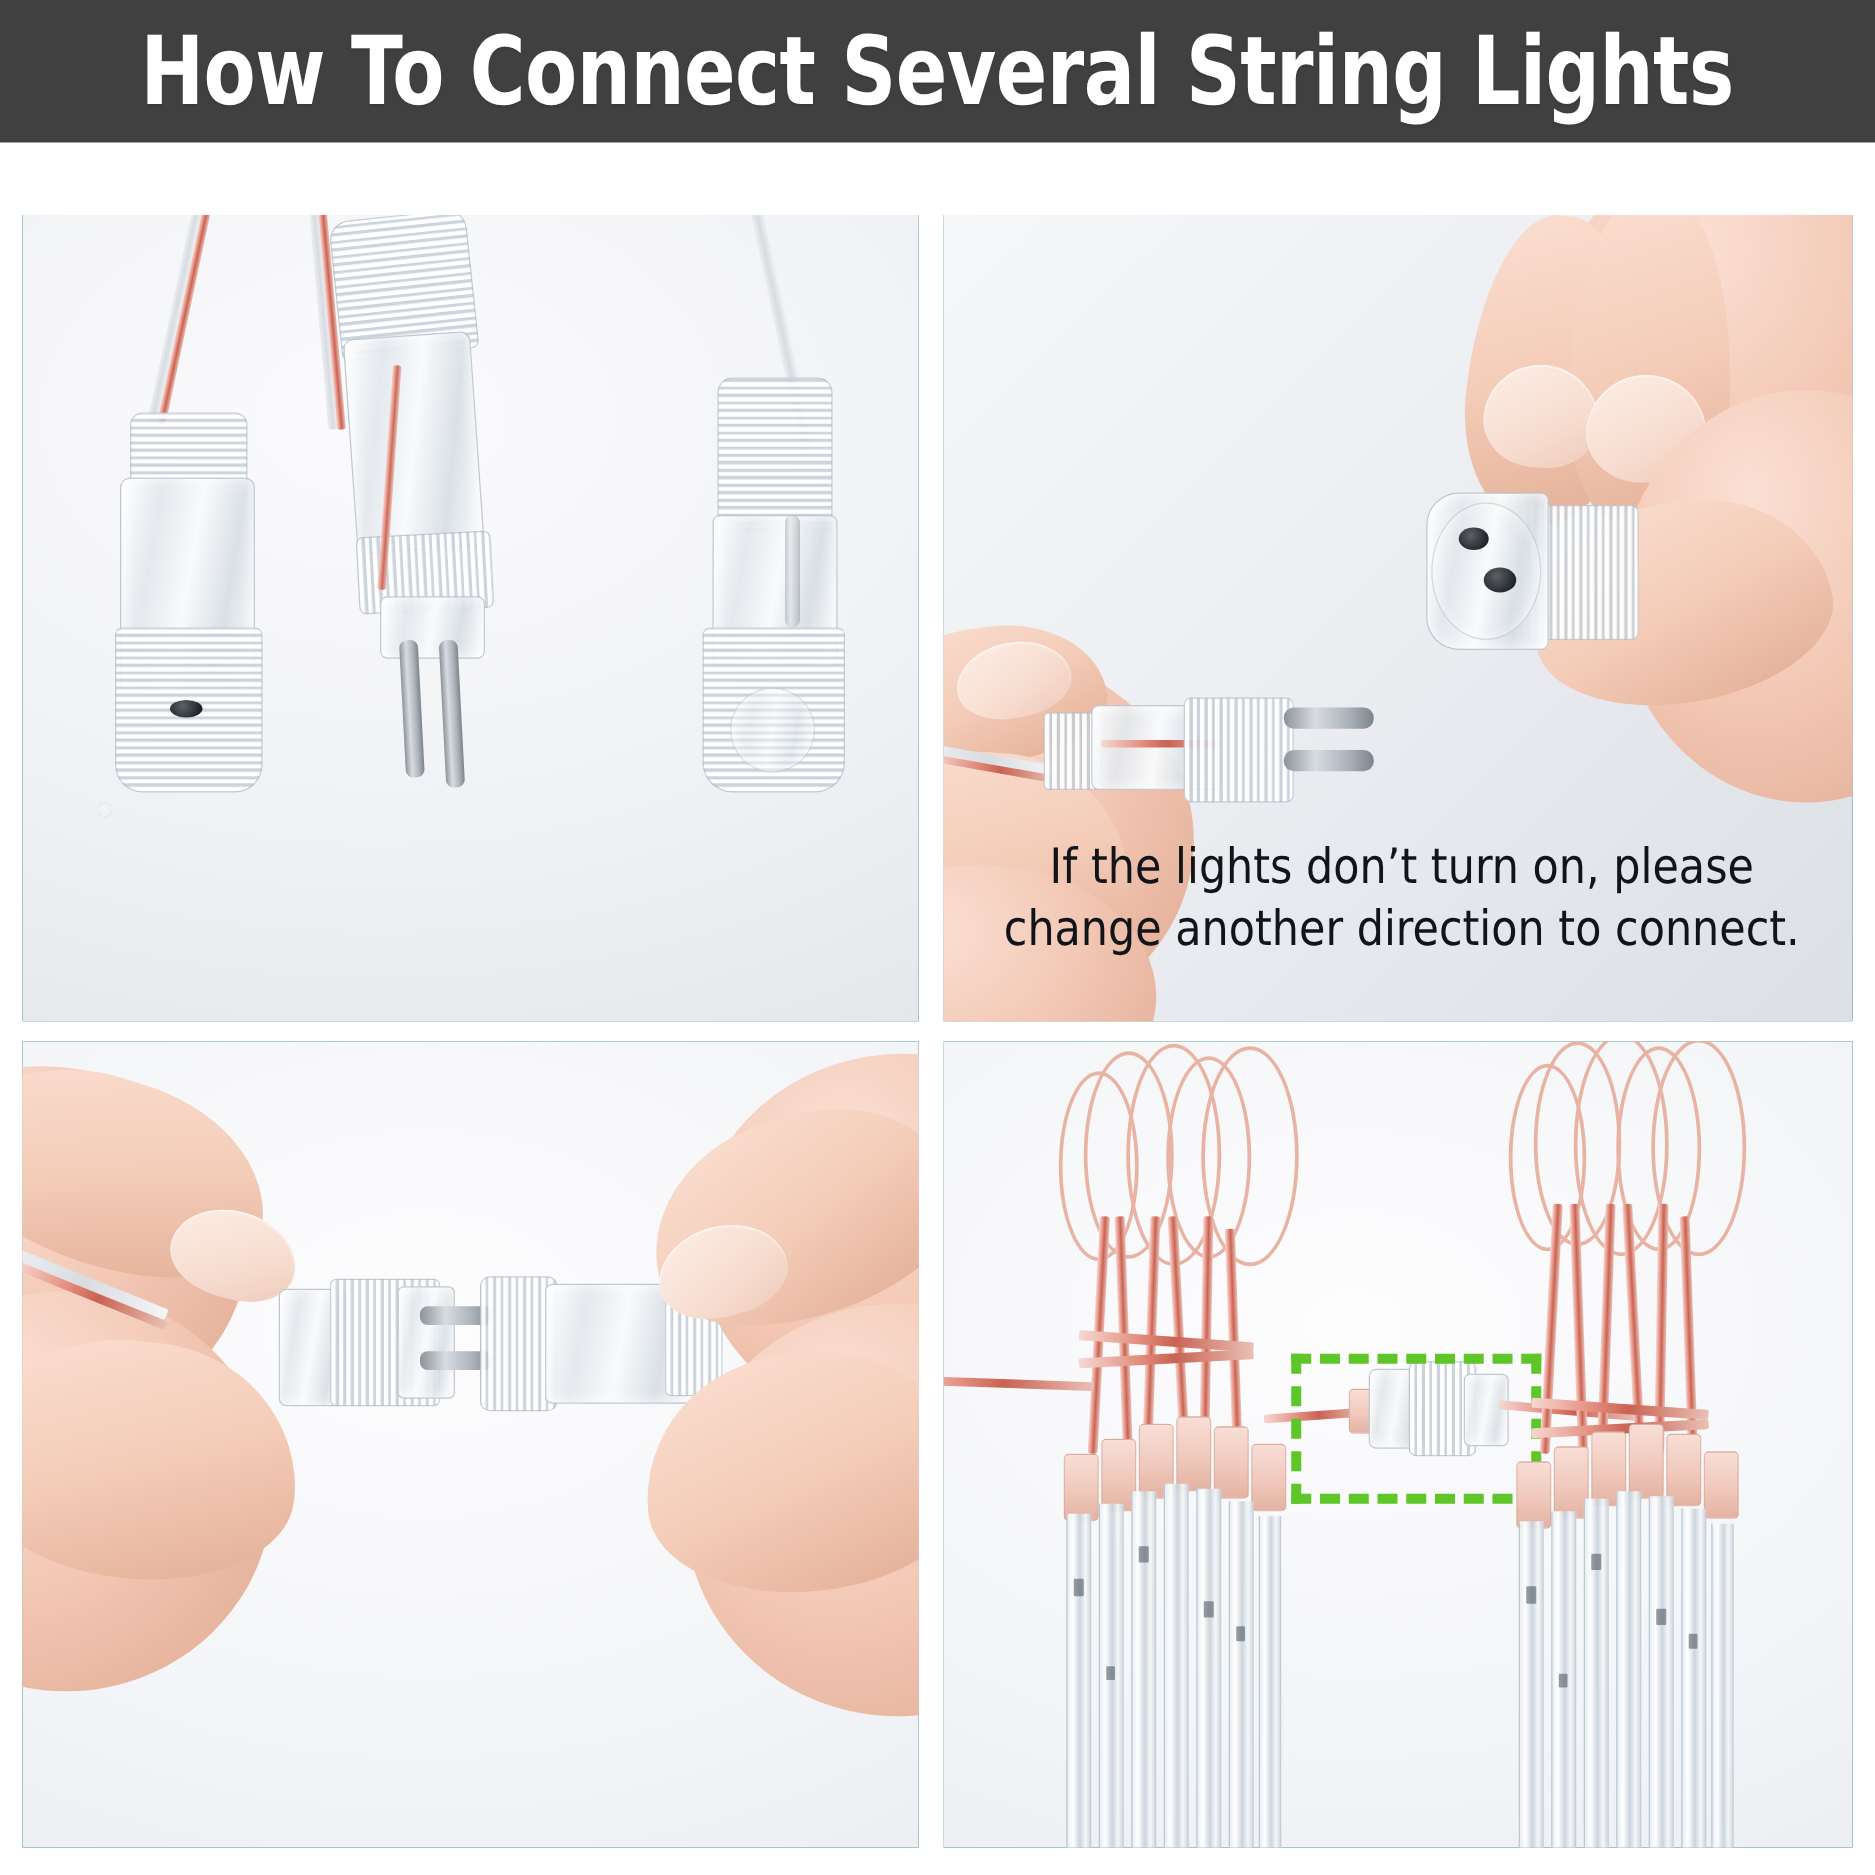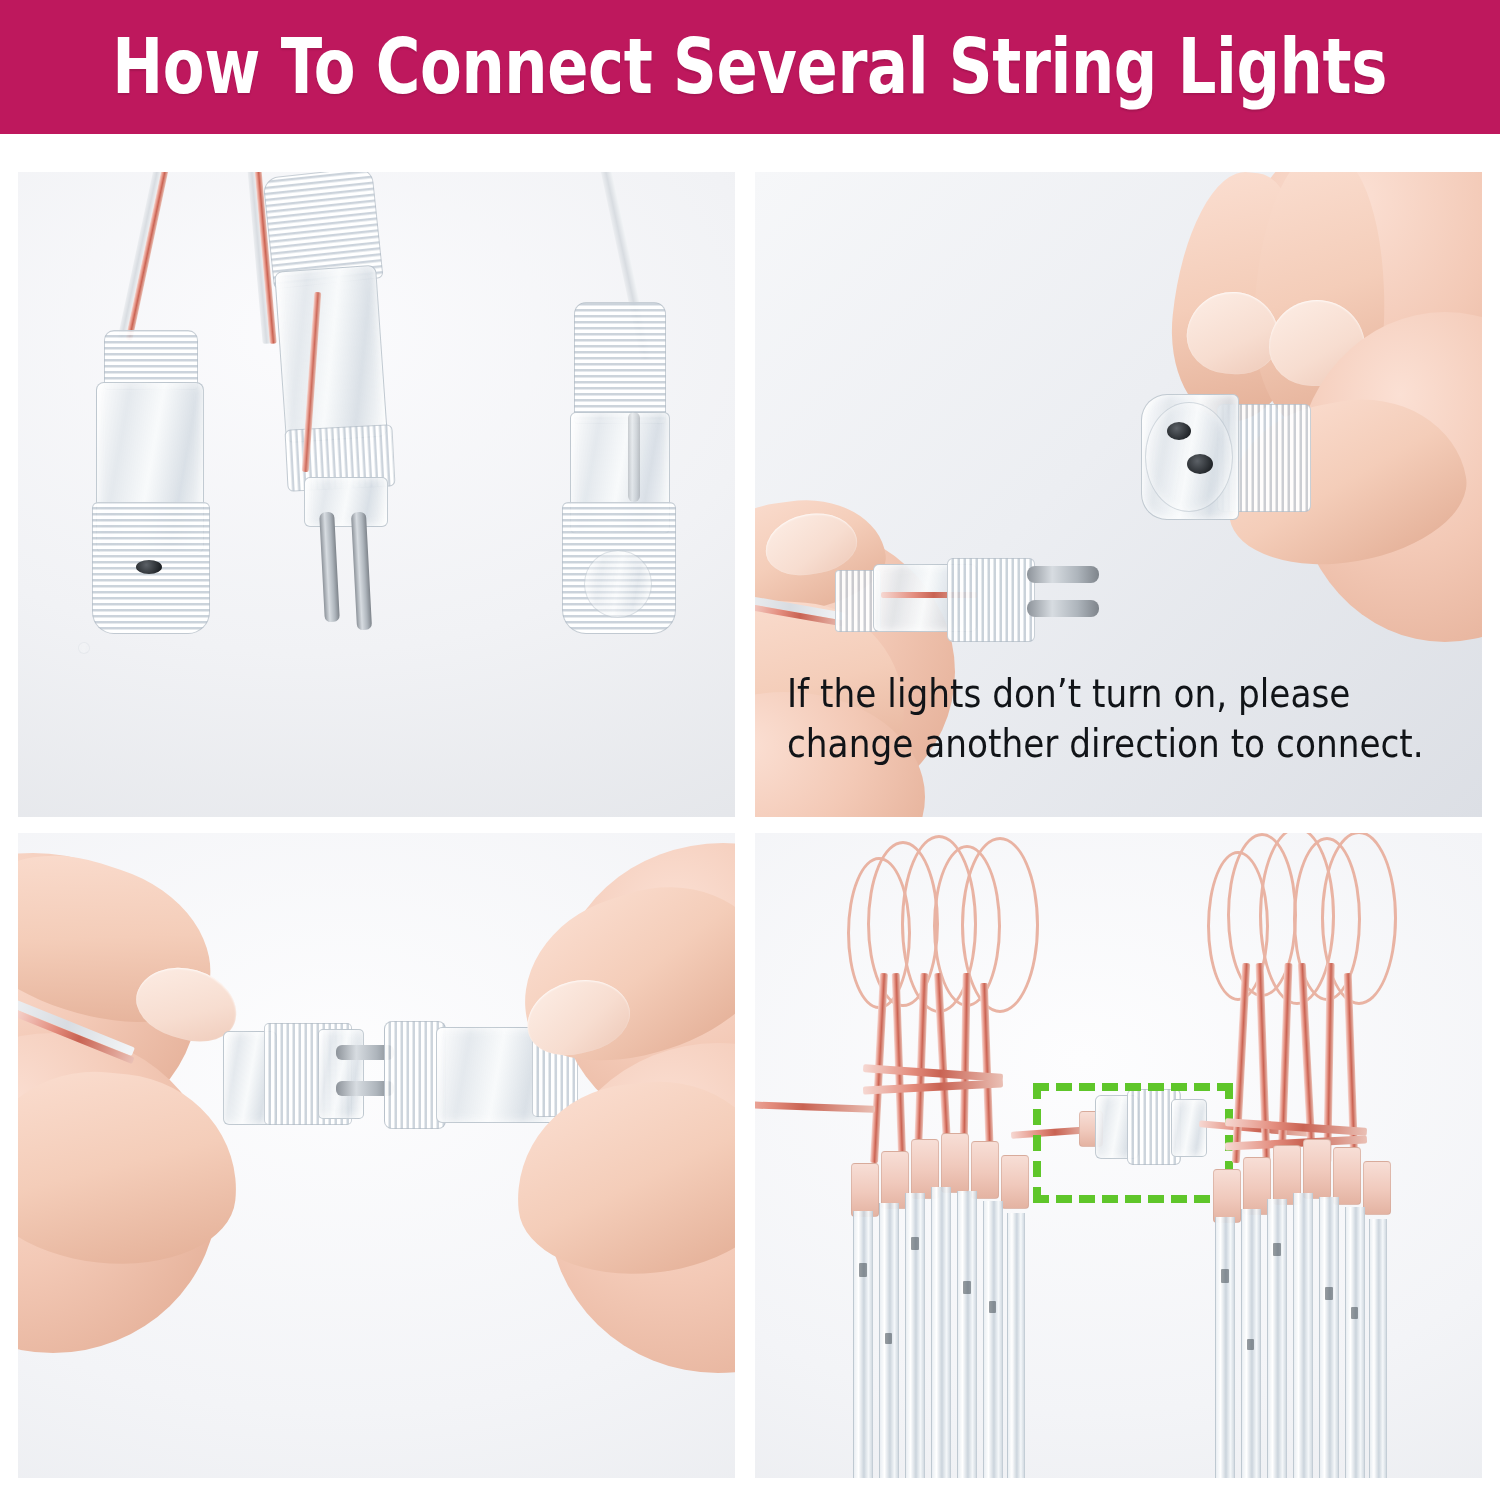--- a/index.html
+++ b/index.html
@@ -13,22 +13,22 @@
     font-family: "Liberation Sans", sans-serif;
     overflow: hidden;
     position: relative;
   }
 
   
   .banner {
     position: absolute;
     left: 0; top: 0;
     width: 1500px;
-    height: 134px;
-    background: #be185d;
+    height: 114px;
+    background: #404040;
     display: flex;
     align-items: center;
     justify-content: center;
   }
   .banner-title {
     color: #ffffff;
     font-family: "DejaVu Sans", sans-serif;
     font-weight: bold;
     font-size: 76px;
     line-height: 1;
@@ -44,20 +44,21 @@
     position: absolute;
     left: 18px;
     top: 172px;
     width: 1464px;
     height: 1306px;
   }
   .panel {
     position: absolute;
     overflow: hidden;
     background: #0f766e;
+    text-align: center;
   }
   .p1 { left: 0px;   top: 0px;   width: 717px; height: 645px; }
   .p2 { left: 737px; top: 0px;   width: 727px; height: 645px; }
   .p3 { left: 0px;   top: 661px; width: 717px; height: 645px; }
   .p4 { left: 737px; top: 661px; width: 727px; height: 645px; }
 
   .photo-bg {
     position: absolute;
     inset: 0;
     background:

